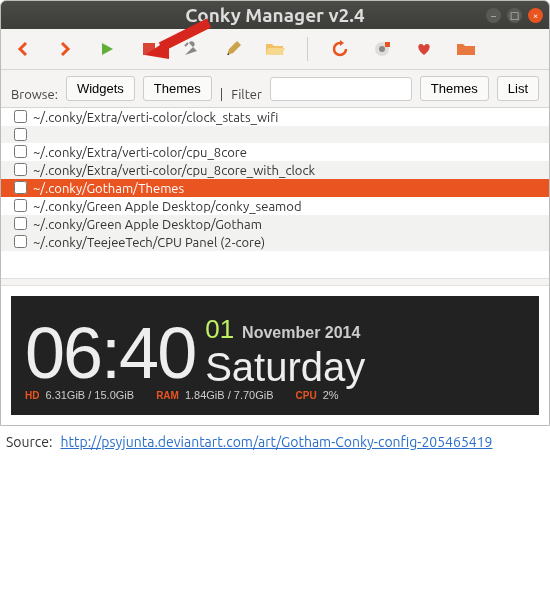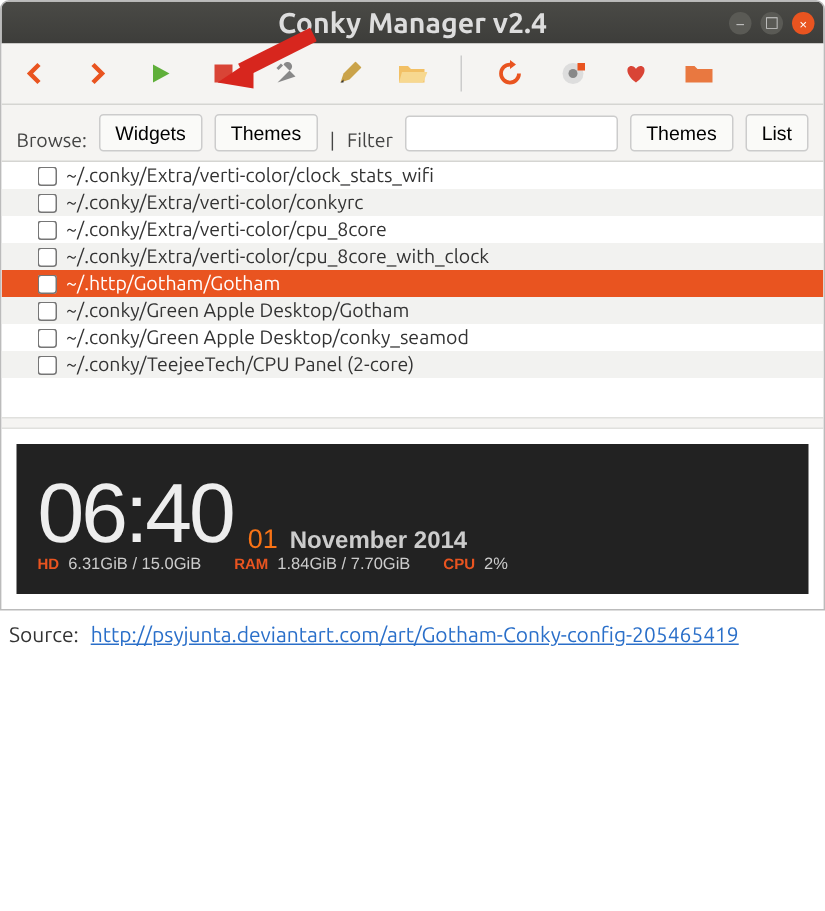--- a/index.html
+++ b/index.html
@@ -14,32 +14,32 @@
   .toolbar { background: #f5f4f2; border-bottom: 1px solid #d5d5d2; padding: 8px 10px; display: flex; gap: 18px; align-items: center; position: relative; }
   .tbtn { width: 24px; height: 24px; display: flex; align-items: center; justify-content: center; cursor: pointer; }
   .sep { width: 1px; height: 24px; background: #ccc; margin: 0 2px; }
   .arrow-red { position: absolute; left: 140px; top: -12px; display: flex; align-items: center; }
   .arrow-red svg { width: 70px; height: 48px; }
   .filterbar { background: #f5f4f2; border-bottom: 1px solid #d5d5d2; padding: 6px 10px; display: flex; gap: 8px; align-items: flex-end; }
   .label { color: #444; }
   .btn { border: 1px solid #ccc; background: #fafaf8; border-radius: 3px; padding: 4px 10px; cursor: pointer; font-size: 13px; }
   .input { border: 1px solid #ccc; border-radius: 3px; padding: 3px 6px; flex: 1; min-width: 100px; background: #fff; height: 24px; }
   .list { background: #fff; height: 170px; overflow: auto; }
-  .row { display: flex; align-items: center; padding: 2px 24px; gap: 6px; border-bottom: 0; font-size: 13px; }
+  .row { display: flex; padding: 2px 13px; gap: 6px; border-bottom: 0; font-size: 13px; }
   .row.alt { background: #f2f2f0; }
   .row.sel { background: #e95420; color: #fff; }
   .row input[type=checkbox] { width: 13px; height: 13px; }
   .divider { height: 8px; background: #f5f4f2; border-top: 1px solid #e0e0dd; border-bottom: 1px solid #e0e0dd; }
   .preview { background: #fff; padding: 10px; }
   .gotham { background: #222; color: #ddd; padding: 18px 14px 14px; font-family: "Ubuntu Light", sans-serif; font-weight: 300; }
   .gotham-main { display: flex; align-items: flex-end; gap: 10px; }
-  .clock { font-size: 56px; letter-spacing: -2px; line-height: 1; color: #eee; font-weight: 300; }
+  .clock { font-size: 72px; letter-spacing: -2px; line-height: 1; color: #eee; font-weight: 300; }
   .dayblock { display: flex; flex-direction: column; }
   .dateline { display: flex; align-items: baseline; gap: 8px; }
-  .daynum { color: #f97316; font-size: 18px; font-weight: 400; }
+  .daynum { color: #bef264; font-size: 26px; font-weight: 400; }
   .monthyear { color: #ccc; font-size: 16px; font-weight: bold; }
   .dayname { color: #eee; font-size: 40px; text-align: right; font-weight: 300; line-height: 1.1; }
   .stats { display: flex; gap: 22px; font-size: 11px; color: #ccc; }
   .statlabel { color: #e95420; font-weight: bold; margin-right: 6px; font-size: 10px; }
   .footer { padding: 8px 6px; font-size: 14px; }
   .footer a { color: #2a6fc9; text-decoration: underline; }
   .srcrow { display: flex; gap: 8px; }
 </style>
 </head>
 <body>
@@ -136,59 +136,59 @@
     <button class="btn">List</button>
   </div>
 
   <div class="list" id="list">
       <div class="row">
         <input type="checkbox" style="">
         <span>~/.conky/Extra/verti-color/clock_stats_wifi</span>
       </div>
       <div class="row alt">
         <input type="checkbox" style="">
-        <span>~/.conky/Extra/verti-color/conkyrc</span>
       </div>
       <div class="row">
         <input type="checkbox" style="">
         <span>~/.conky/Extra/verti-color/cpu_8core</span>
       </div>
       <div class="row alt">
         <input type="checkbox" style="">
         <span>~/.conky/Extra/verti-color/cpu_8core_with_clock</span>
       </div>
       <div class="row sel">
         <input type="checkbox" style="">
-        <span>~/.http/Gotham/Gotham</span>
+        <span>~/.conky/Gotham/Themes</span>
+      </div>
+      <div class="row">
+        <input type="checkbox" style="">
+        <span>~/.conky/Green Apple Desktop/conky_seamod</span>
       </div>
       <div class="row alt">
         <input type="checkbox" style="">
         <span>~/.conky/Green Apple Desktop/Gotham</span>
-      </div>
-      <div class="row">
-        <input type="checkbox" style="">
-        <span>~/.conky/Green Apple Desktop/conky_seamod</span>
       </div>
       <div class="row alt">
         <input type="checkbox" style="">
         <span>~/.conky/TeejeeTech/CPU Panel (2-core)</span>
       </div>
     </div>
 
   <div class="divider"></div>
 
   <div class="preview">
     <div class="gotham">
       <div class="gotham-main">
         <div class="clock">06:40</div>
         <div class="dayblock">
           <div class="dateline">
             <span class="daynum">01</span>
             <span class="monthyear">November 2014</span>
           </div>
+          <div class="dayname">Saturday</div>
         </div>
       </div>
       <div class="stats">
         <span><span class="statlabel">HD</span><span>6.31GiB / 15.0GiB</span></span>
         <span><span class="statlabel">RAM</span><span>1.84GiB / 7.70GiB</span></span>
         <span><span class="statlabel">CPU</span><span>2%</span></span>
       </div>
     </div>
   </div>
 </div>

